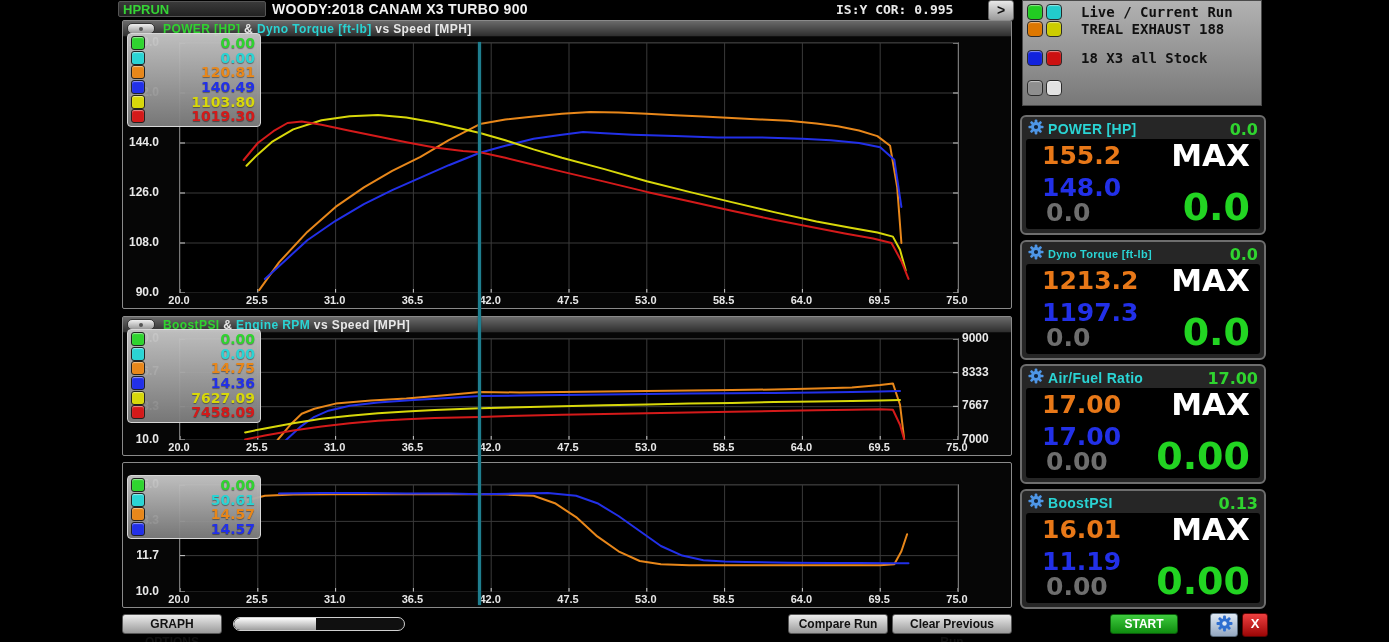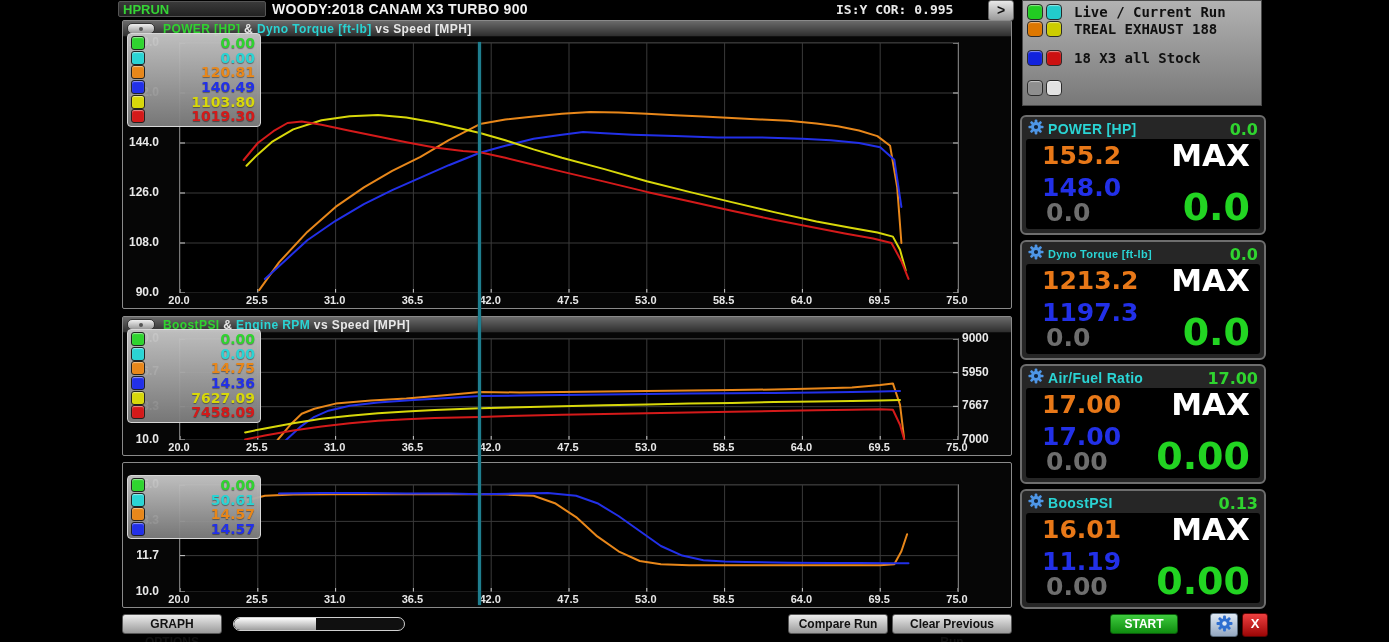--- a/index.html
+++ b/index.html
@@ -17,21 +17,21 @@
     border:1px solid #666;border-radius:3px;color:#111;font:bold 14px/18px "Liberation Sans",sans-serif;text-align:center}
 
   
   #run-legend{left:1022px;top:0;width:240px;height:106px;background:linear-gradient(#b2b2b2,#787878);
     border:1px solid #4a4a4a;padding:2px 4px;box-sizing:border-box}
   .rrow{display:flex;align-items:center;height:17px}
   .rrow:nth-child(3){margin-top:12px}
   .rrow:nth-child(4){margin-top:13px}
   .rsw{width:14px;height:14px;border-radius:4px;border:1px solid #2a2a2a;margin-right:3px;
     box-shadow:inset 0 1px 1px rgba(255,255,255,.5)}
-  .rlabel{color:#101010;font:bold 14px "DejaVu Sans Mono",monospace;margin-left:9px;white-space:pre}
+  .rlabel{color:#101010;font:bold 14px "DejaVu Sans Mono",monospace;margin-left:16px;white-space:pre}
 
   
   .chart{position:absolute;left:122px;width:890px;background:#060606;border:1px solid #8a8a8a;
     border-radius:2px;box-sizing:border-box}
   .ctitlebar{height:15px;background:linear-gradient(#6a6a6a,#2e2e2e);display:flex;align-items:center;
     padding:0 4px;border-bottom:1px solid #111}
   .pill{width:26px;height:9px;background:linear-gradient(#f0f0f0,#9a9a9a);border:1px solid #333;
     border-radius:5px;margin-right:8px;position:relative}
   .pill span{position:absolute;left:50%;top:50%;width:4px;height:4px;margin:-2px 0 0 -2px;
     border-radius:50%;background:#555}
@@ -275,21 +275,21 @@
           <line x1="773" y1="67.31649999999999" x2="778" y2="67.31649999999999" stroke="#cccccc"></line>
           <line x1="773" y1="101" x2="778" y2="101" stroke="#cccccc"></line>
           <polyline points="97.6,101.0 110.3,85.8 121.7,74.7 134.4,69.7 155.6,64.6 191.0,61.6 226.3,59.6 261.7,56.6 299.9,53.0 339.5,53.5 381.9,53.0 424.4,52.5 466.8,52.0 509.2,51.5 551.7,51.0 594.1,50.5 636.5,49.5 671.9,48.5 700.2,46.0 712.9,44.4 720.0,65.7 724.2,100.0" fill="none" stroke="#e8871a" stroke-width="2" stroke-linejoin="round" stroke-linecap="round"></polyline>
           <polyline points="106.1,101.0 120.2,87.9 134.4,77.8 148.5,71.7 169.7,66.7 198.0,63.6 233.4,61.1 268.8,59.1 299.9,57.0 339.5,56.6 381.9,56.1 424.4,55.5 466.8,55.0 509.2,54.5 551.7,54.3 594.1,54.0 636.5,53.5 671.9,53.0 700.2,52.5 720.0,52.0" fill="none" stroke="#2230e8" stroke-width="2" stroke-linejoin="round" stroke-linecap="round"></polyline>
           <polyline points="65.1,93.4 84.9,89.4 113.2,84.3 141.5,79.8 169.7,76.8 198.0,74.2 226.3,72.5 254.6,71.0 299.9,69.3 339.5,68.2 381.9,67.2 424.4,66.2 466.8,65.4 509.2,64.6 551.7,63.9 594.1,63.1 636.5,62.4 671.9,61.9 700.2,61.4 720.0,61.1" fill="none" stroke="#d8d80a" stroke-width="2" stroke-linejoin="round" stroke-linecap="round"></polyline>
           <polyline points="65.1,100.5 84.9,96.5 113.2,91.4 141.5,87.4 169.7,84.3 198.0,81.8 226.3,80.2 254.6,78.9 299.9,77.9 339.5,76.8 381.9,75.8 424.4,74.9 466.8,74.2 509.2,73.5 551.7,72.7 594.1,72.0 636.5,71.3 671.9,70.8 700.2,70.3 712.9,70.7 720.0,85.8 724.2,100.5" fill="none" stroke="#d41a1a" stroke-width="2" stroke-linejoin="round" stroke-linecap="round"></polyline>
         </svg>
       </div>
     <div class="rgut" data-name="right-axis">
         <div class="ytick r" data-name="y-tick-label" style="top: 0px;">9000</div>
-        <div class="ytick r" data-name="y-tick-label" style="top: 33.6835px;">5950</div>
+        <div class="ytick r" data-name="y-tick-label" style="top: 33.6835px;">8333</div>
         <div class="ytick r" data-name="y-tick-label" style="top: 67.3165px;">7667</div>
         <div class="ytick r" data-name="y-tick-label" style="top: 101px;">7000</div>
       </div>
     <div class="xaxis" data-name="x-axis">
         <div class="xtick" data-name="x-tick-label" style="left: 0px;">20.0</div>
         <div class="xtick" data-name="x-tick-label" style="left: 77.8px;">25.5</div>
         <div class="xtick" data-name="x-tick-label" style="left: 155.6px;">31.0</div>
         <div class="xtick" data-name="x-tick-label" style="left: 233.4px;">36.5</div>
         <div class="xtick" data-name="x-tick-label" style="left: 311.2px;">42.0</div>
         <div class="xtick" data-name="x-tick-label" style="left: 389px;">47.5</div>

